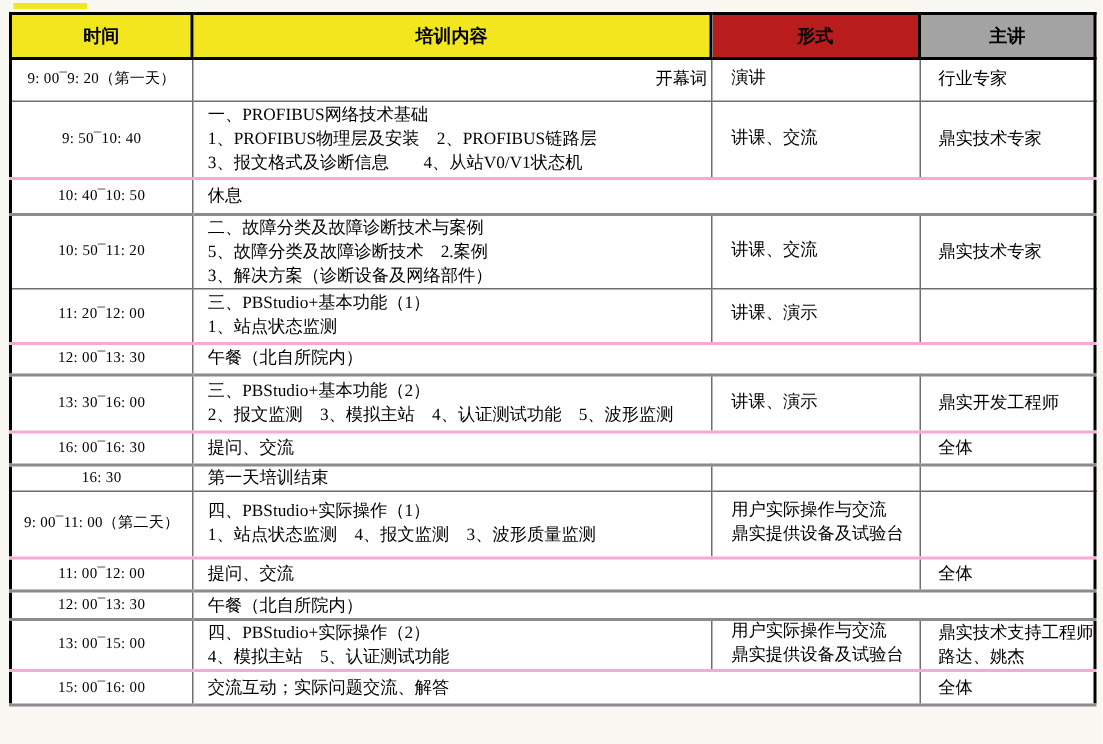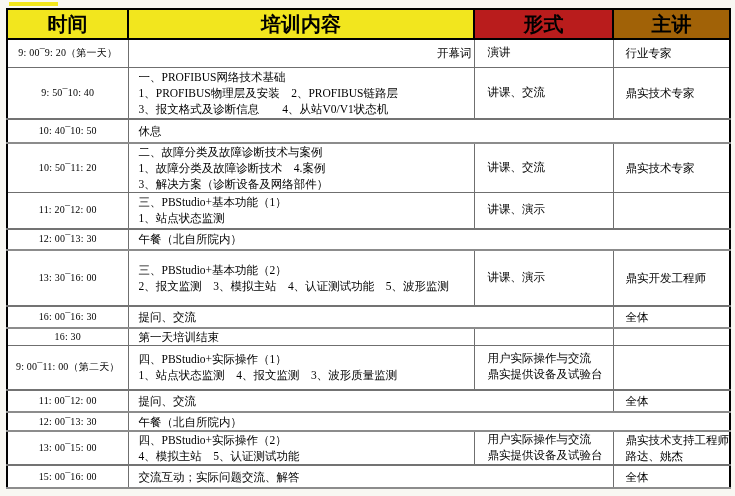--- a/index.html
+++ b/index.html
@@ -25,37 +25,37 @@
   th,td{
     border:1px solid #6f6f6f;
     padding:0 2px;
     overflow:hidden;
     vertical-align:middle;
   }
   thead th{
     border:2px solid #000;
     font-family:"Liberation Sans","DejaVu Sans",sans-serif;
     font-weight:bold;
-    font-size:20px;
+    font-size:12px;
     text-align:center;
     height:28px;
   }
   td{font-size:11.5px;line-height:16px;}
   td.time{
     text-align:center;
     font-size:10px;
     white-space:nowrap;
     letter-spacing:0.2px;
   }
   td.content{padding-left:10px;}
   td.content.center{text-align:right;padding-left:2px;}
   td.form{padding-left:13px;font-family:Liberation Mono, monospace;}
   td.speaker{padding-left:12px;margin-left:44px;}
   tr.merged > td{
-    border-top:2px solid #737373;
+    border-top:2px solid #f9a8d4;
     border-bottom:2px solid #8c8c8c;
   }
   .line{white-space:nowrap;}
 </style>
 </head>
 <body>
 
 <div class="page">
   <div class="scan-artifact" style="background: rgb(242, 230, 30);"></div>
 
@@ -64,21 +64,21 @@
       <col style="width:121px">
       <col style="width:346px">
       <col style="width:139px">
       <col style="width:117px">
     </colgroup>
     <thead>
       <tr>
         <th style="background: rgb(242, 230, 30);">时间</th>
         <th style="background: rgb(242, 230, 30);">培训内容</th>
         <th style="background: #b91c1c;">形式</th>
-        <th style="background: #a16207;">主讲</th>
+        <th style="background: #a3a3a3;">主讲</th>
       </tr>
     </thead>
     <tbody id="tbody">
         <tr style="height: 28px;">
           <td class="time">9: 00¯9: 20（第一天）</td>
           <td class="content center">
             <div class="line">开幕词</div>
           </td>
           <td class="form">
             <div class="line">演讲</div>
@@ -104,21 +104,21 @@
         <tr class="merged" style="height: 24px;">
           <td class="time">10: 40¯10: 50</td>
           <td class="content" colspan="3">
             <div class="line">休息</div>
           </td>
         </tr>
         <tr style="height: 40px;">
           <td class="time">10: 50¯11: 20</td>
           <td class="content">
             <div class="line">二、故障分类及故障诊断技术与案例</div>
-            <div class="line">1、故障分类及故障诊断技术　4.案例</div>
+            <div class="line">5、故障分类及故障诊断技术　2.案例</div>
             <div class="line">3、解决方案（诊断设备及网络部件）</div>
           </td>
           <td class="form">
             <div class="line">讲课、交流</div>
           </td>
           <td class="speaker">
             <div class="line">鼎实技术专家</div>
           </td>
         </tr>
         <tr style="height: 36px;">
@@ -131,21 +131,21 @@
             <div class="line">讲课、演示</div>
           </td>
           <td class="speaker"></td>
         </tr>
         <tr class="merged" style="height: 21px;">
           <td class="time">12: 00¯13: 30</td>
           <td class="content" colspan="3">
             <div class="line">午餐（北自所院内）</div>
           </td>
         </tr>
-        <tr style="height: 56px;">
+        <tr style="height: 38px;">
           <td class="time">13: 30¯16: 00</td>
           <td class="content">
             <div class="line">三、PBStudio+基本功能（2）</div>
             <div class="line">2、报文监测　3、模拟主站　4、认证测试功能　5、波形监测</div>
           </td>
           <td class="form">
             <div class="line">讲课、演示</div>
           </td>
           <td class="speaker">
             <div class="line">鼎实开发工程师</div>

